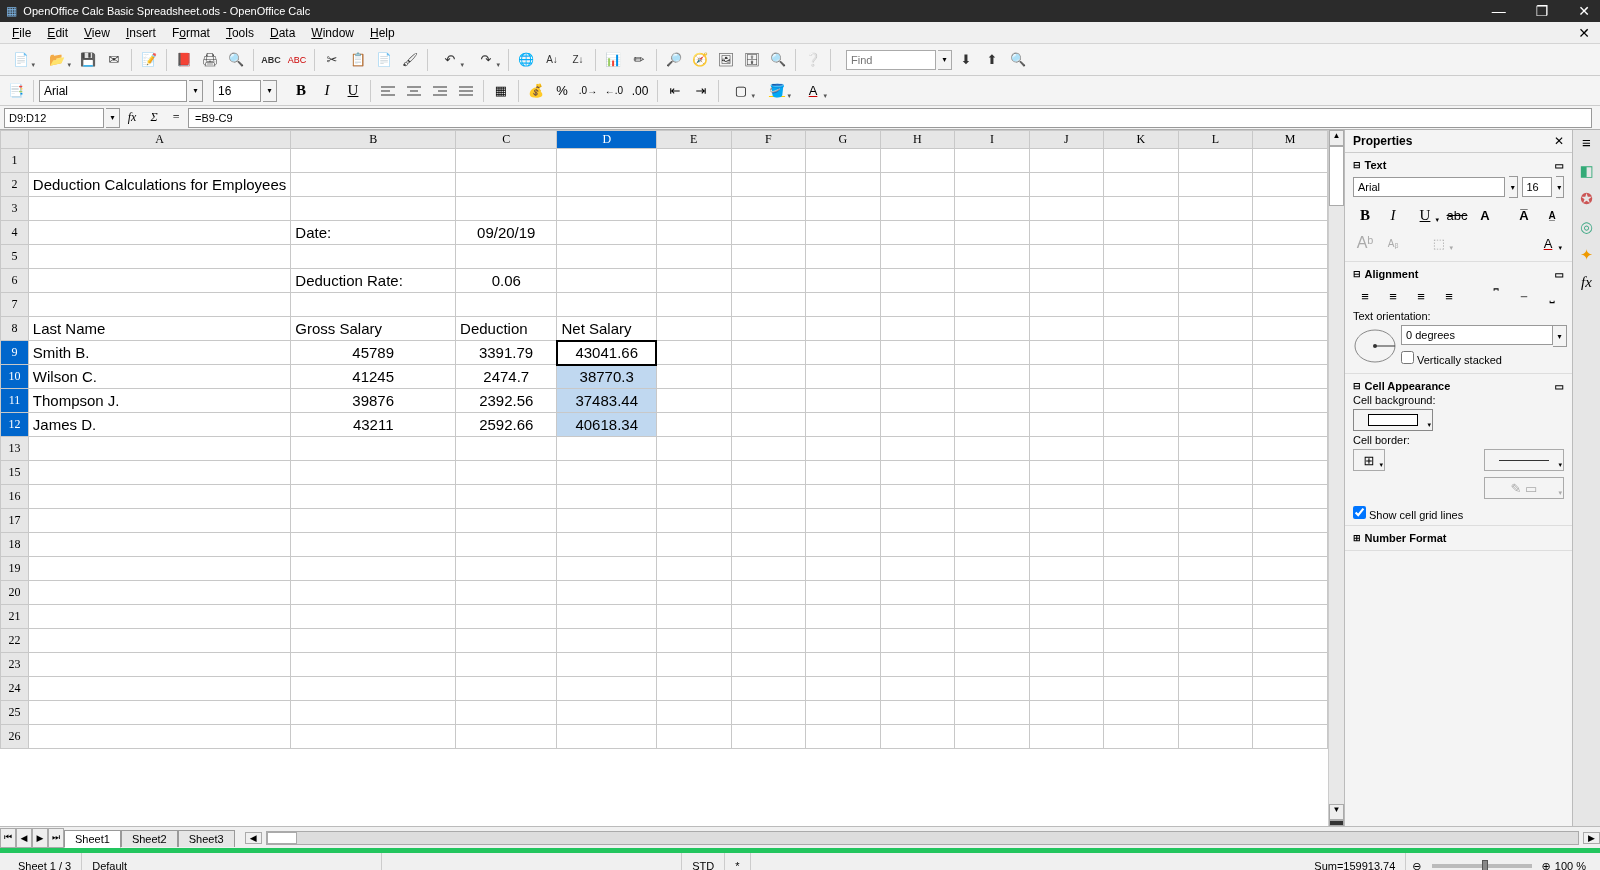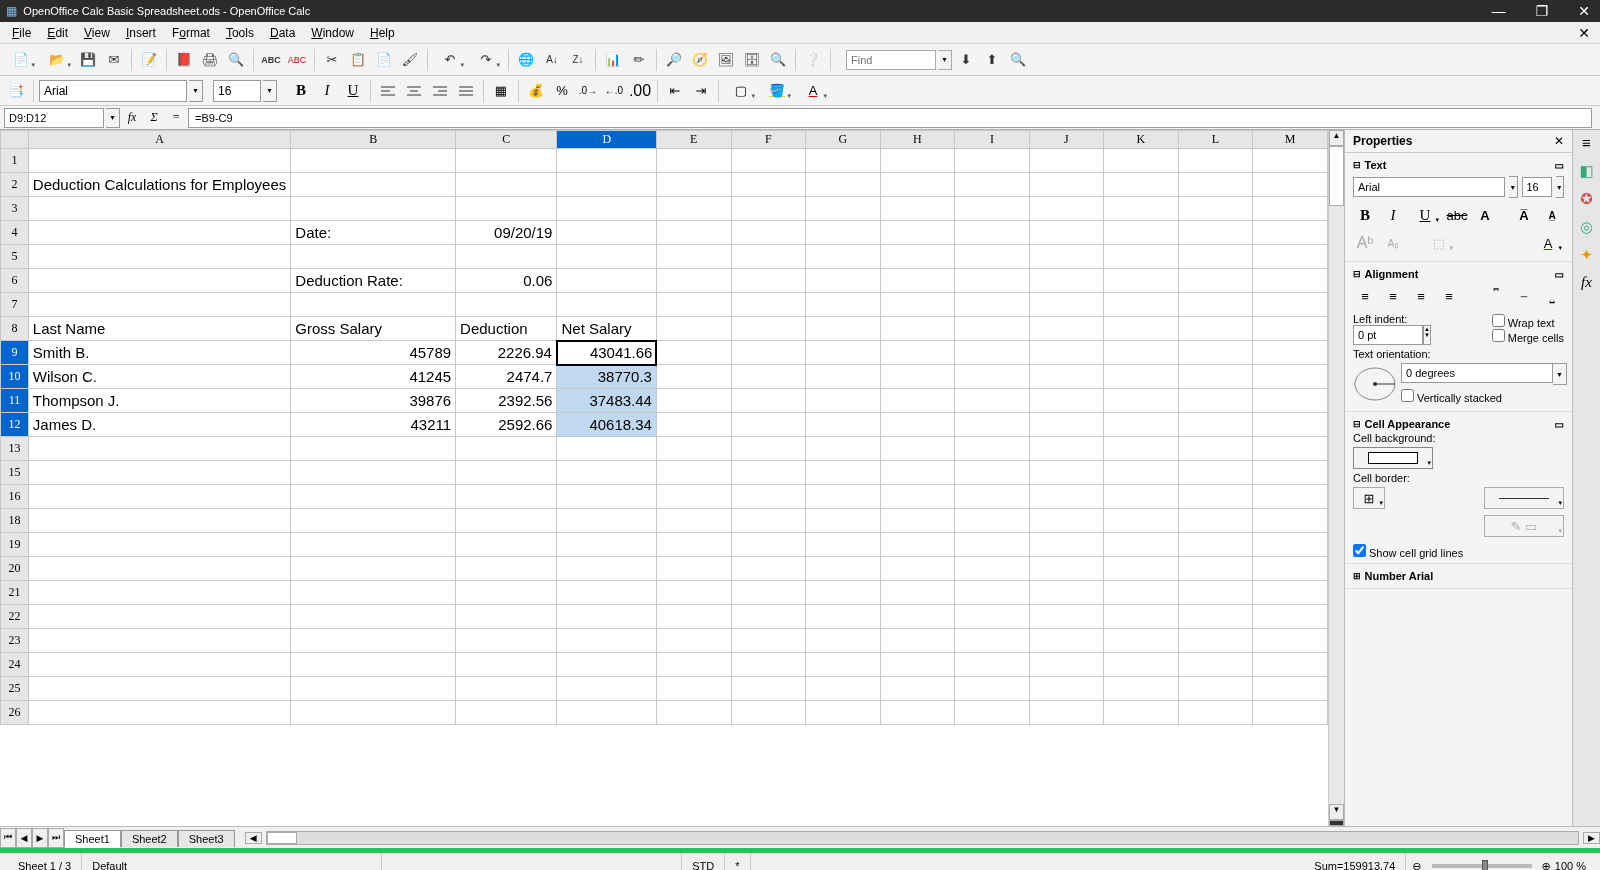--- a/index.html
+++ b/index.html
@@ -49,21 +49,21 @@
 
 .main { display: flex; height: calc(100% - 22px - 22px - 32px - 30px - 24px - 22px - 22px); }
 .grid-wrap { flex: 1; display: flex; flex-direction: column; position: relative; }
 .grid-scroll { flex: 1; overflow: hidden; position: relative; }
 table.sheet { border-collapse: collapse; table-layout: fixed; }
 .sheet th, .sheet td { border: 1px solid #c8c8c8; font-size: 15px; font-family: Arial, sans-serif; height: 24px; padding: 0 4px; }
 .sheet .colh { background: #e6e6e6; text-align: center; font-weight: normal; font-size: 12px; font-family: "Segoe UI"; height:18px;}
 .sheet .rowh { background: #e6e6e6; text-align: center; font-weight: normal; font-size: 12px; font-family: "Segoe UI"; width: 28px; }
 .sheet .corner { background: #e6e6e6; width: 28px; height:18px;}
 .sheet td { background: #fff; white-space: nowrap; overflow: visible; }
-.sheet td.num { text-align: right; }
+.sheet td.num { text-align: center; }
 .sheet .sel-row { background: #0066cc !important; color: #fff; }
 .sheet .sel-col { background: #0066cc !important; color: #fff; }
 .sheet td.sel { background: #c0d8f0; }
 .sheet td.active { background: #fff; border: 2px solid #000 !important; padding: 0 3px;}
 .vscroll { width: 16px; background: #e8e8e8; border-left: 1px solid #ccc; display:flex; flex-direction:column;}
 .vscroll .thumb { width:100%; background:#fff; border:1px solid #aaa;}
 .vscroll .arr {height:16px; text-align:center; font-size:8px; border:1px solid #aaa; background:#eee;}
 
 
 .sheet-tabs { height: 22px; background: #f0f0f0; border-top: 1px solid #bbb; display: flex; align-items: center; font-size: 11px; }
@@ -218,21 +218,21 @@
         <line x1="0" y1="10" x2="14" y2="10" stroke="#333"></line>
       </svg>
     </span>
   <span class="tsep"></span>
   <span class="fbtn">▦</span>
   <span class="tsep"></span>
   <span class="fbtn" style="color:#b58600">💰</span>
   <span class="fbtn">%</span>
   <span class="fbtn" style="font-size:10px">.0→</span>
   <span class="fbtn" style="font-size:10px">←.0</span>
-  <span class="fbtn" style="font-size:16px">.00</span>
+  <span class="fbtn" style="font-size:12px">.00</span>
   <span class="tsep"></span>
   <span class="fbtn">⇤</span>
   <span class="fbtn">⇥</span>
   <span class="tsep"></span>
   <span class="fbtn split">▢</span>
   <span class="fbtn split" style="text-decoration:underline;text-decoration-color:#fc0">🪣</span>
   <span class="fbtn split" style="text-decoration:underline;text-decoration-color:#c00">A</span>
 </div>
 
 <div class="formulabar">
@@ -390,21 +390,21 @@
               <td class=""></td>
               <td class=""></td>
               <td class=""></td>
               <td class=""></td>
               <td class=""></td>
             </tr>
             <tr>
               <th class="rowh sel-row">9</th>
               <td class="">Smith B.</td>
               <td class=" num">45789</td>
-              <td class=" num">2226.94</td>
+              <td class=" num">3391.79</td>
               <td class=" num active">43041.66</td>
               <td class=""></td>
               <td class=""></td>
               <td class=""></td>
               <td class=""></td>
               <td class=""></td>
               <td class=""></td>
               <td class=""></td>
               <td class=""></td>
               <td class=""></td>
@@ -484,20 +484,36 @@
               <td class=""></td>
               <td class=""></td>
               <td class=""></td>
               <td class=""></td>
               <td class=""></td>
               <td class=""></td>
               <td class=""></td>
             </tr>
             <tr>
               <th class="rowh">16</th>
+              <td class=""></td>
+              <td class=""></td>
+              <td class=""></td>
+              <td class=""></td>
+              <td class=""></td>
+              <td class=""></td>
+              <td class=""></td>
+              <td class=""></td>
+              <td class=""></td>
+              <td class=""></td>
+              <td class=""></td>
+              <td class=""></td>
+              <td class=""></td>
+            </tr>
+            <tr>
+              <th class="rowh">17</th>
               <td class=""></td>
               <td class=""></td>
               <td class=""></td>
               <td class=""></td>
               <td class=""></td>
               <td class=""></td>
               <td class=""></td>
               <td class=""></td>
               <td class=""></td>
               <td class=""></td>
@@ -707,36 +723,20 @@
       <div class="side-row">
         <span class="side-btn">≡</span>
         <span class="side-btn">≡</span>
         <span class="side-btn">≡</span>
         <span class="side-btn">≡</span>
         <span style="flex:1"></span>
         <span class="side-btn">⎴</span>
         <span class="side-btn">⎯</span>
         <span class="side-btn">⎵</span>
       </div>
-      <div class="side-row">
-        <div style="flex:1">
-          <div class="side-label">Left indent:</div>
-          <div style="display:flex">
-              <input class="side-input" style="width: 70px;" value="0 pt">
-              <span style="display:flex;flex-direction:column;border:1px solid #999;font-size:6px">
-                <span>▲</span>
-                <span>▼</span>
-              </span>
-            </div>
-        </div>
-        <div>
-          <label style="display:block"><input type="checkbox" style=""><span>Wrap text</span></label>
-          <label style="display:block"><input type="checkbox" style=""><span>Merge cells</span></label>
-        </div>
-      </div>
       <div class="side-label">Text orientation:</div>
       <div class="side-row">
         <span>
             <svg width="44" height="36">
               <ellipse cx="22" cy="18" rx="20" ry="16" fill="none" stroke="#888"></ellipse>
               <line x1="22" y1="18" x2="42" y2="18" stroke="#333"></line>
               <circle cx="22" cy="18" r="2" fill="#333"></circle>
             </svg>
           </span>
         <div style="flex:1">
@@ -770,21 +770,21 @@
       </div>
       <div class="side-row">
         <span style="flex:1"></span>
         <span class="side-btn split" style="width:80px;border:1px solid #aaa;color:#aaa">✎ ▭</span>
       </div>
       <label style="display:block;margin-top:4px"><input type="checkbox" checked="" style=""><span>Show cell grid lines</span></label>
     </div>
     <div class="side-section">
       <div class="side-head">
           <span class="toggle">⊞</span>
-          <span>Number Arial</span>
+          <span>Number Format</span>
         </div>
     </div>
   </div>
 
   <div class="iconstrip">
     <span class="ic">≡</span>
     <span class="ic" style="color:#3a7;">◧</span>
     <span class="ic" style="color:#c55">✪</span>
     <span class="ic" style="color:#4a8">◎</span>
     <span class="ic" style="color:#e90">✦</span>

